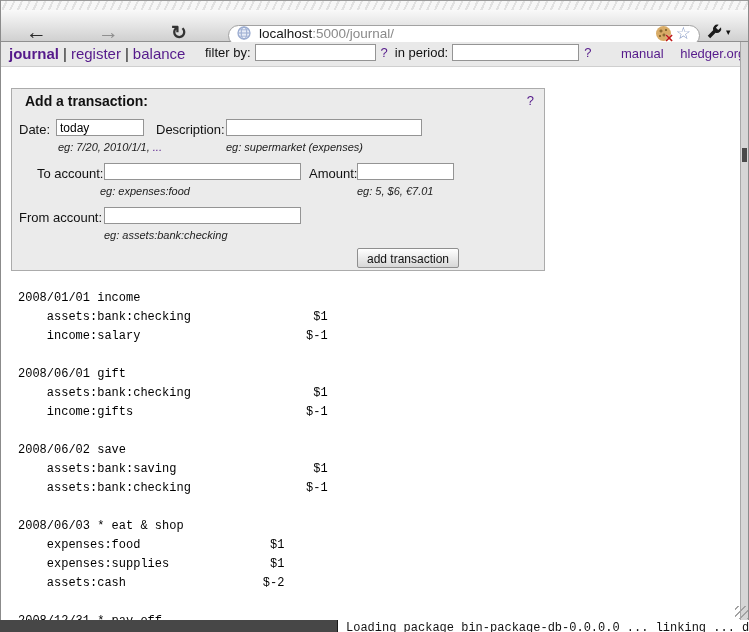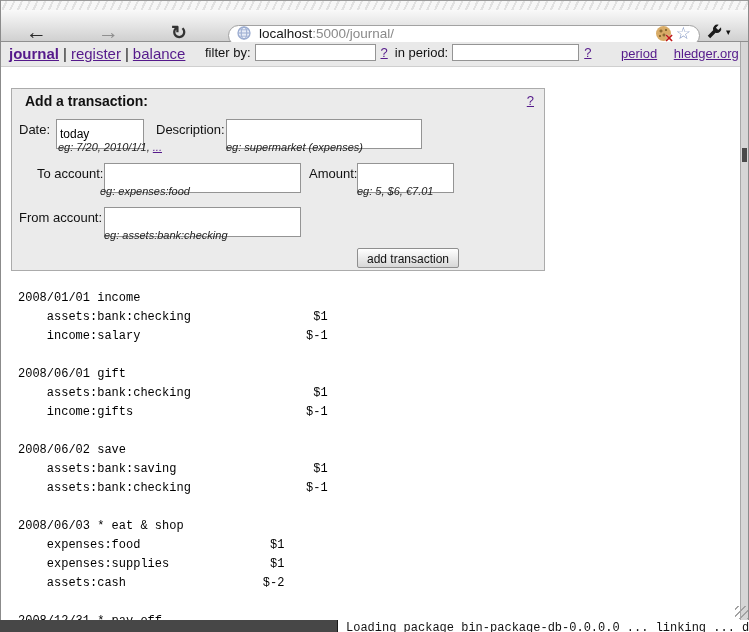--- a/index.html
+++ b/index.html
@@ -36,39 +36,39 @@
   .caret{font-size:9px;color:#111;margin-left:4px;}
   
   .page{position:absolute;left:1px;top:42px;width:739px;height:578px;background:#fff;}
   .scrolltrack{position:absolute;left:740px;top:42px;width:8px;height:578px;background:#d6d6d6;border-left:1px solid #a8a8a8;box-sizing:border-box;}
   .scrollthumb{position:absolute;left:742px;top:148px;width:5px;height:14px;background:#4a4a4a;}
   .resize-grip{position:absolute;left:735px;top:606px;width:13px;height:13px;
           background:repeating-linear-gradient(135deg,transparent 0 2px,#a2a2a2 2px 3px,transparent 3px 5px);}
   
   .hnav{position:absolute;left:1px;top:42px;width:739px;height:25px;box-sizing:border-box;
         background:#e9e9e9;border-bottom:1px solid #cfcfcf;}
-  a,.plink{color:var(--link);text-decoration:underline;cursor:pointer;}
+  a,.plink{color:var(--link);cursor:pointer;}
   .navlinks{position:absolute;left:9px;top:45px;font-size:15px;white-space:nowrap;}
   .navlinks .sep{color:#222;text-decoration:none;margin:0 4px;}
   .navlinks .current{font-weight:bold;}
   .filtergrp{position:absolute;left:205px;top:44px;display:flex;align-items:center;font-size:13px;color:#111;white-space:nowrap;}
   .filtergrp input{width:121px;height:17px;box-sizing:border-box;border:1px solid #949494;margin:0 5px 0 4px;font-size:12px;padding:1px 3px;}
   .filtergrp input.period{width:127px;}
   .filtergrp .qm{margin-right:7px;font-size:13px;}
   .sitelinks{position:absolute;left:621px;top:46px;font-size:13px;white-space:nowrap;}
   .sitelinks a{margin-left:13px;}
   .sitelinks a:first-child{margin-left:0;}
   
   .formbox{position:absolute;left:11px;top:88px;width:534px;height:183px;box-sizing:border-box;
            background:#ebebeb;border:1px solid #ababab;font-size:13px;color:#111;}
   .formbox .abs{position:absolute;white-space:nowrap;}
   .ftitle{left:13px;top:4px;font-size:14px;font-weight:bold;}
   .fhelp{right:10px;top:4px;font-size:13px;}
   .formbox input{position:absolute;height:17px;box-sizing:border-box;border:1px solid #949494;
-                 font-size:12px;padding:14px 3px;background:#fff;font-family:"Liberation Sans",sans-serif;}
+                 font-size:12px;padding:1px 3px;background:#fff;font-family:"Liberation Sans",sans-serif;}
   .hint{font-style:italic;font-size:11px;color:#222;}
   .addbtn{position:absolute;left:345px;top:159px;width:102px;height:20px;
           border:1px solid #8f8f8f;border-radius:2px;font-size:12px;color:#111;
           background:linear-gradient(#ffffff,#e9e9e9 55%,#d7d7d7);
           font-family:"Liberation Sans",sans-serif;line-height:18px;text-align:center;cursor:default;}
   
   .journal{position:absolute;left:18px;top:289px;margin:0;font-family:"Liberation Mono",monospace;
            font-size:12px;line-height:19px;color:#000;}
   
   .desktop{position:absolute;left:0;top:620px;width:749px;height:12px;background:#474747;}
@@ -129,21 +129,21 @@
   <div class="filtergrp">
     <span>filter by:</span>
     <input type="text" value="" style="">
     <span class="plink qm">?</span>
     <span>in period:</span>
     <input type="text" class="period" value="" style="">
     <span class="plink qm">?</span>
   </div>
 
   <div class="sitelinks">
-    <a>period</a>
+    <a>manual</a>
     <a>hledger.org</a>
   </div>
 
   <div class="formbox">
     <span class="abs ftitle">Add a transaction:</span>
     <a class="abs fhelp">?</a>
 
     <span class="abs" style="left:7px;top:33px;">Date:</span>
     <input type="text" style="left: 44px; top: 30px; width: 88px;" value="today">
     <span class="abs" style="left:144px;top:33px;text-align:right;">Description:</span>

